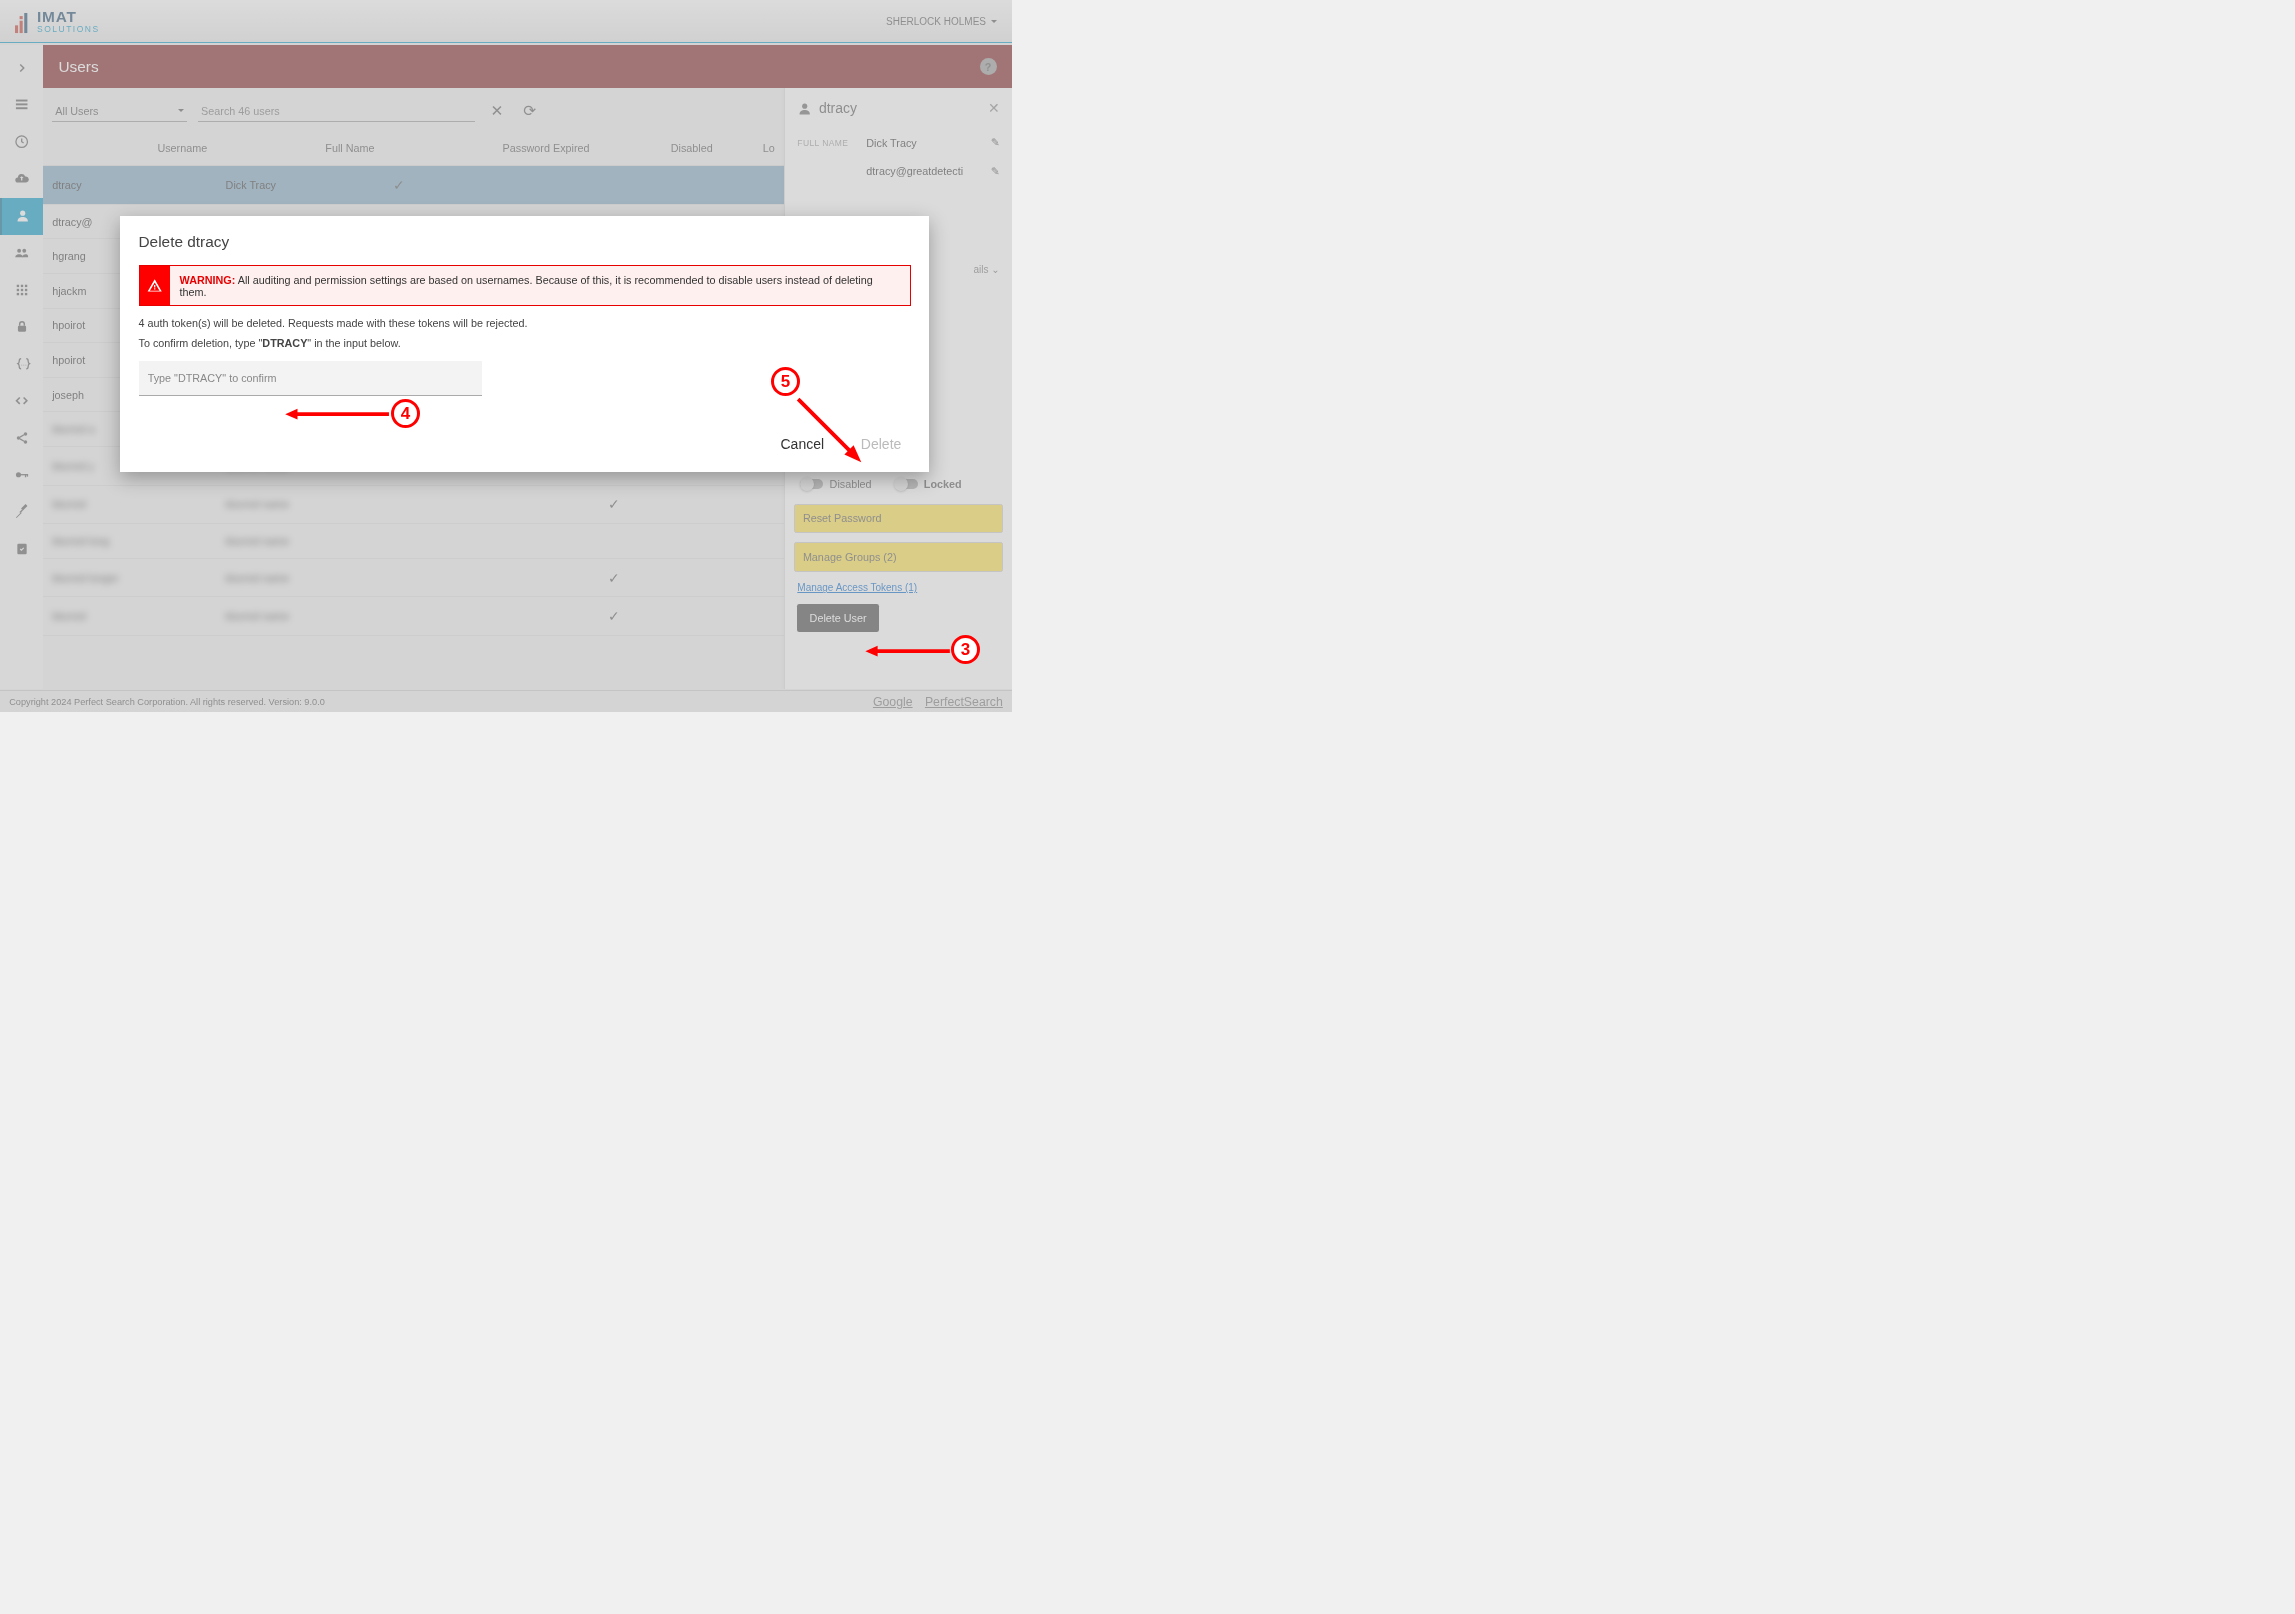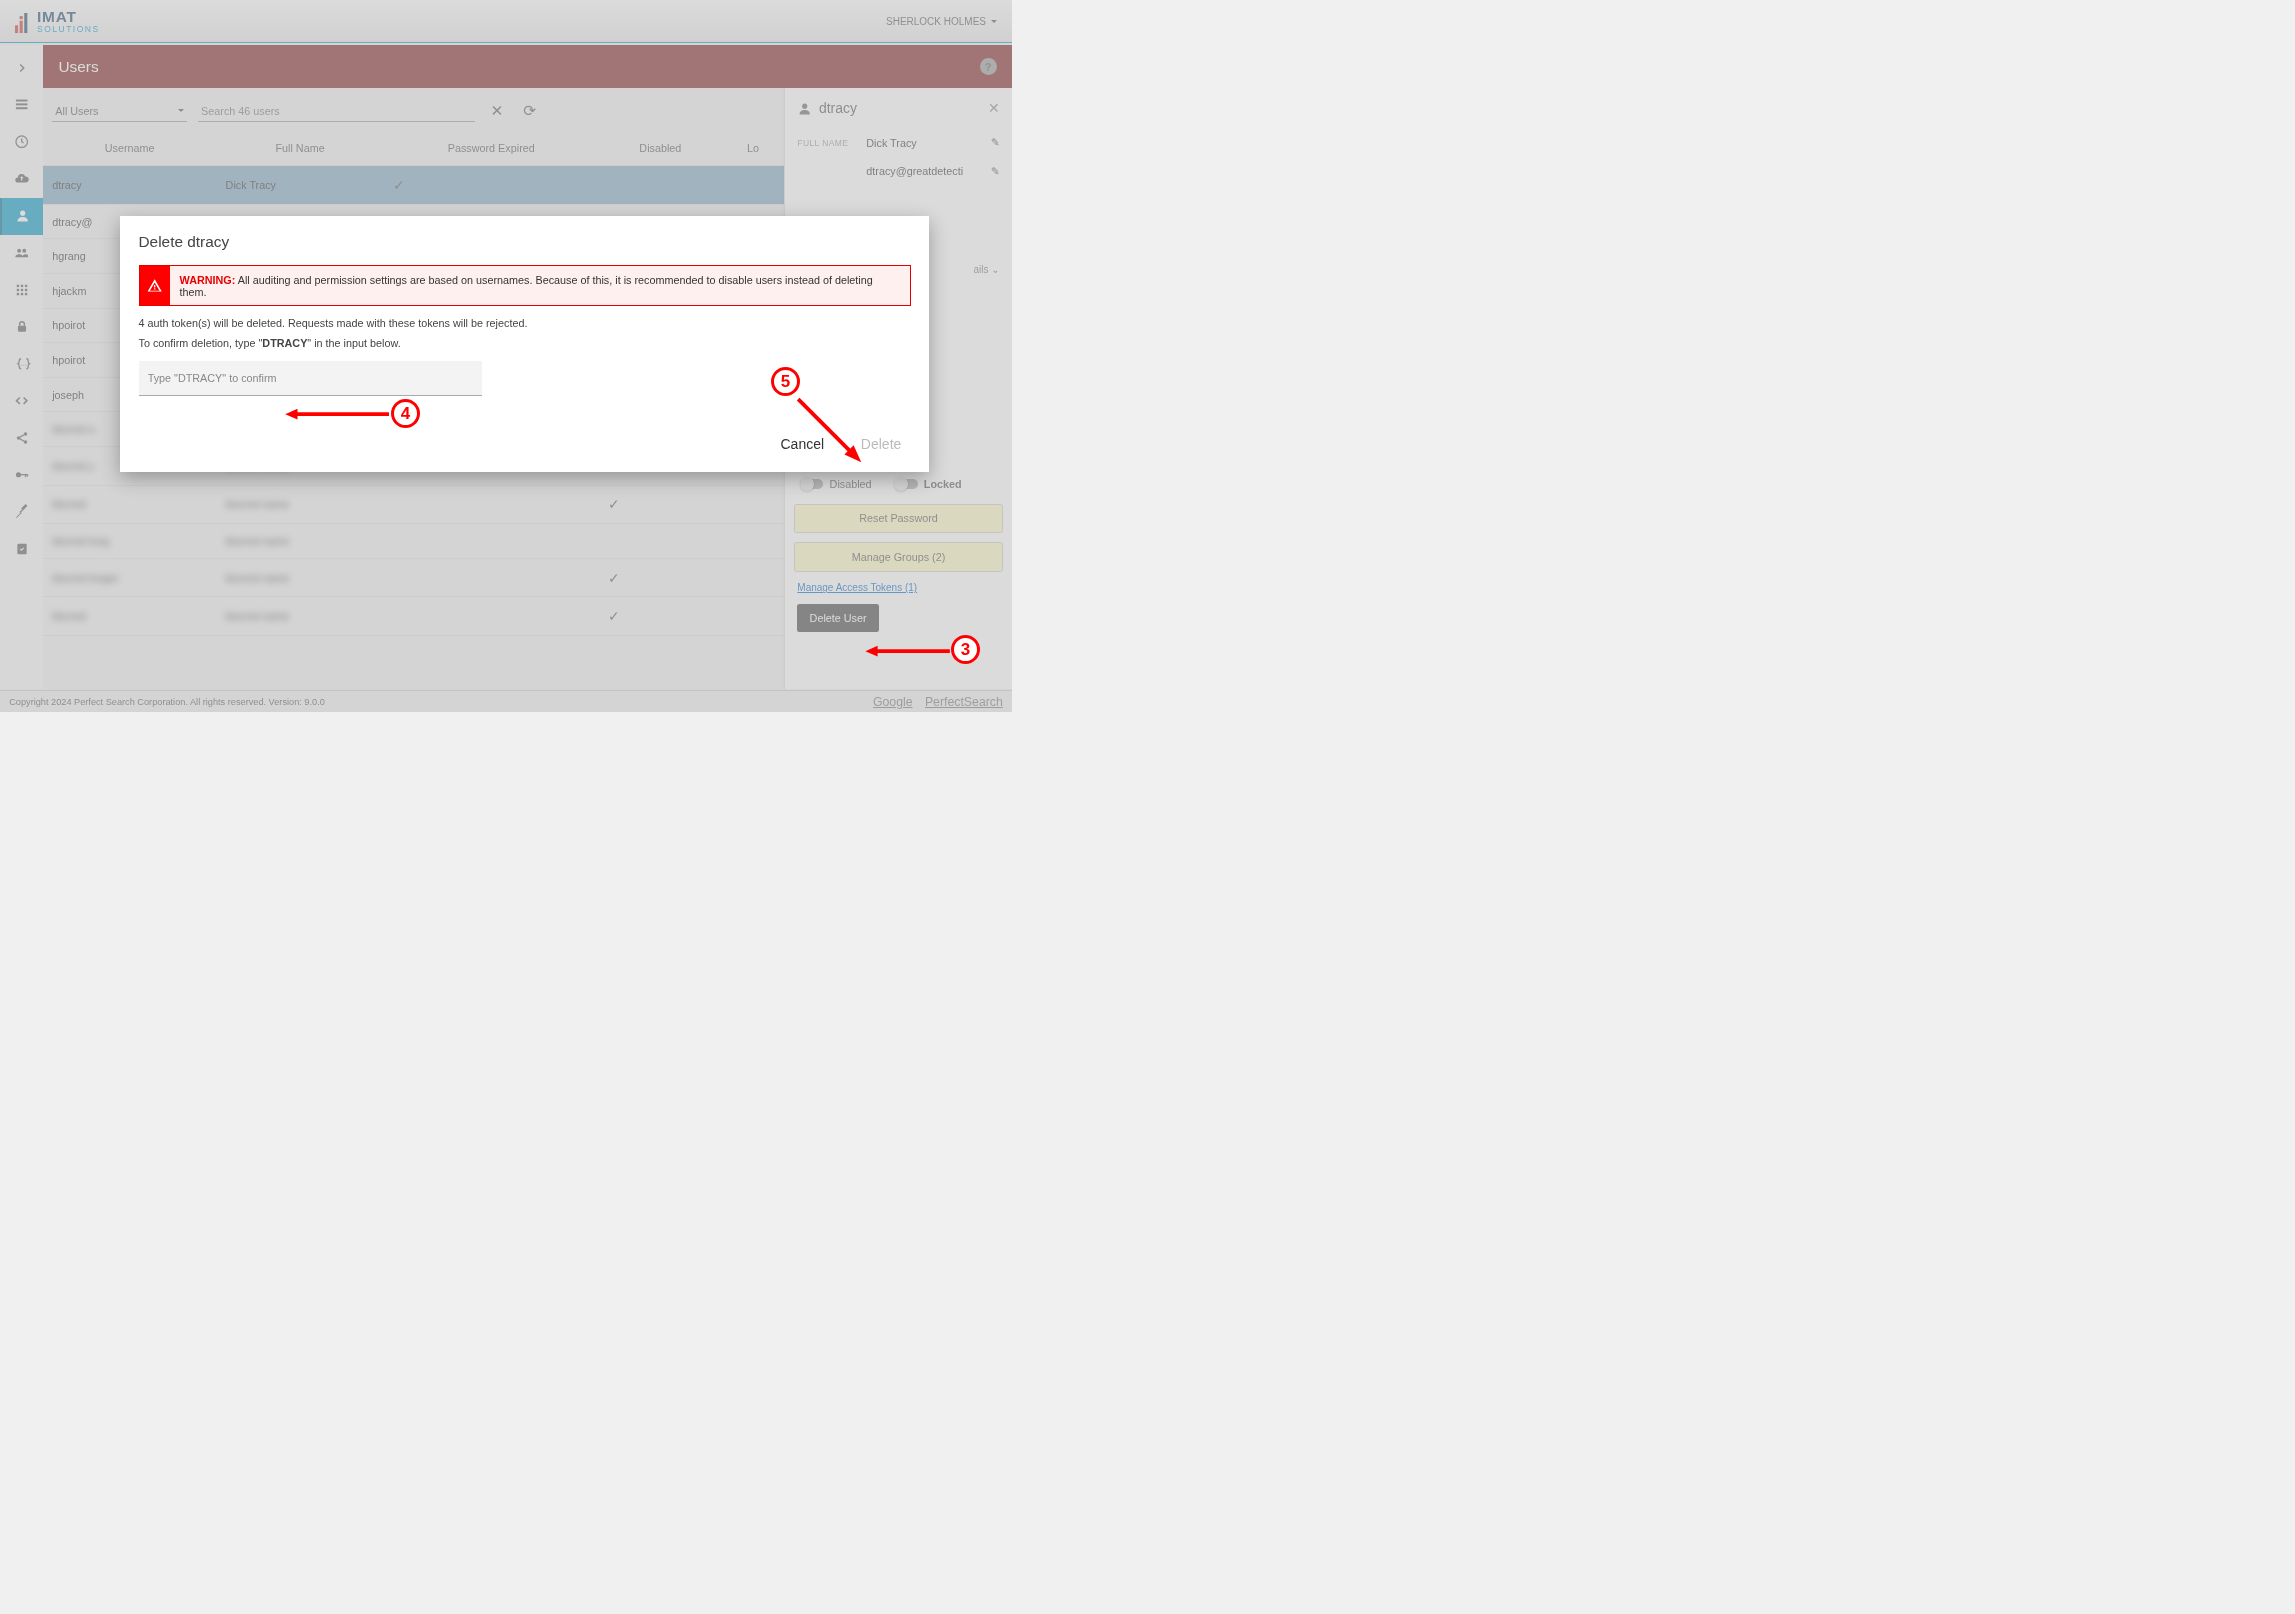--- a/index.html
+++ b/index.html
@@ -26,40 +26,40 @@
   
   .content { flex: 1; display: flex; overflow: hidden; }
   .table-area { flex: 1; padding: 12.3px 0 0 0; overflow: hidden; display: flex; flex-direction: column; }
   .filter-row { display: flex; gap: 10.8px; align-items: center; padding: 0 9.2px 9.2px 9.2px; }
   .select-filter { width: 135px; border-bottom: 0.8px solid #999; padding: 4.6px 3.1px; display: flex; justify-content: space-between; align-items: center; color: #555; cursor: pointer; }
   .search-filter { width: 277px; border-bottom: 0.8px solid #999; padding: 4.6px 3.1px; color: #999; }
   .search-filter input { border: none; background: transparent; width: 100%; outline: none; font-size: 10.8px; color: #555; }
   .clear-btn, .refresh-btn { color: #5a5a5a; cursor: pointer; font-size: 15.4px; padding: 0 4.6px; }
   
   .table { width: 100%; border-collapse: collapse; }
-  .table th { text-align: center; padding: 10.8px 9.2px; font-weight: normal; color: #555; border-bottom: 0.8px solid #ddd; font-size: 10.8px; }
+  .table th { text-align: right; padding: 10.8px 9.2px; font-weight: normal; color: #555; border-bottom: 0.8px solid #ddd; font-size: 10.8px; }
   .table td { padding: 10.8px 9.2px; border-bottom: 0.8px solid #e0e0e0; color: #333; }
   .table tr.selected td { background: #81a7c3; }
   .blur-text { filter: blur(3.9px); user-select: none; color: #888; }
   .check { color: #555; font-size: 14px; }
   
   
   .detail { width: 228px; background: #fff; border-left: 0.8px solid #ddd; display: flex; flex-direction: column; box-shadow: -1.5px 0 3.1px rgba(0,0,0,0.05); }
   .detail-header { padding: 12.3px 12.3px; display: flex; align-items: center; gap: 6.2px; color: #555; font-size: 14px; }
   .detail-close { margin-left: auto; cursor: pointer; color: #888; font-size: 14px; }
   .detail-row { display: flex; align-items: center; padding: 7.7px 12.3px; }
   .detail-label { font-size: 8.5px; color: #999; width: 69px; letter-spacing: 0.4px; }
   .detail-value { color: #333; flex: 1; }
   .edit-icon { color: #555; cursor: pointer; }
   .detail-expand { padding: 9.2px 12.3px; text-align: right; color: #777; font-size: 10px; cursor: pointer; }
   .toggle-row { display: flex; gap: 23px; padding: 9.2px 15.4px; align-items: center; }
   .toggle { width: 23px; height: 10.8px; background: #aaa; border-radius: 6.2px; position: relative; }
   .toggle::after { content: ""; position: absolute; width: 14px; height: 14px; background: #f0f0f0; border-radius: 50%; top: -1.5px; left: -0.8px; box-shadow: 0 0.8px 2.3px rgba(0,0,0,0.3); }
   .toggle-label { color: #555; }
-  .btn-wide { margin: 4.6px 9.2px; padding: 7.7px; border: 0.8px solid #ccc; background: #fef9c3; text-align: center; color: #555; border-radius: 2.3px; cursor: pointer; }
+  .btn-wide { margin: 4.6px 9.2px; padding: 7.7px; border: 0.8px solid #ccc; background: #fde047; text-align: left; color: #555; border-radius: 2.3px; cursor: pointer; }
   .link-blue { color: #0066cc; text-decoration: underline; padding: 6.2px 12.3px; cursor: pointer; font-size: 10px; }
   .btn-danger { margin: 4.6px 9.2px; padding: 7.7px 12.3px; background: #404040; color: #fff; border-radius: 2.3px; cursor: pointer; display: inline-block; }
   
   
   .footer { position: absolute; left: 0; right: 0; bottom: 0; height: 21.6px; background: #f0f0f0; border-top: 0.8px solid #ccc; display: flex; align-items: center; padding: 0 9.2px; font-size: 9.2px; color: #555; }
   .footer-links { margin-left: auto; display: flex; gap: 12.3px; }
   .footer-links a { color: #777; text-decoration: underline; font-size: 12.3px; text-align: center; }
   
   
   .scrim { position: absolute; inset: 0; background: rgba(190,190,190,0.55); z-index: 10; }

